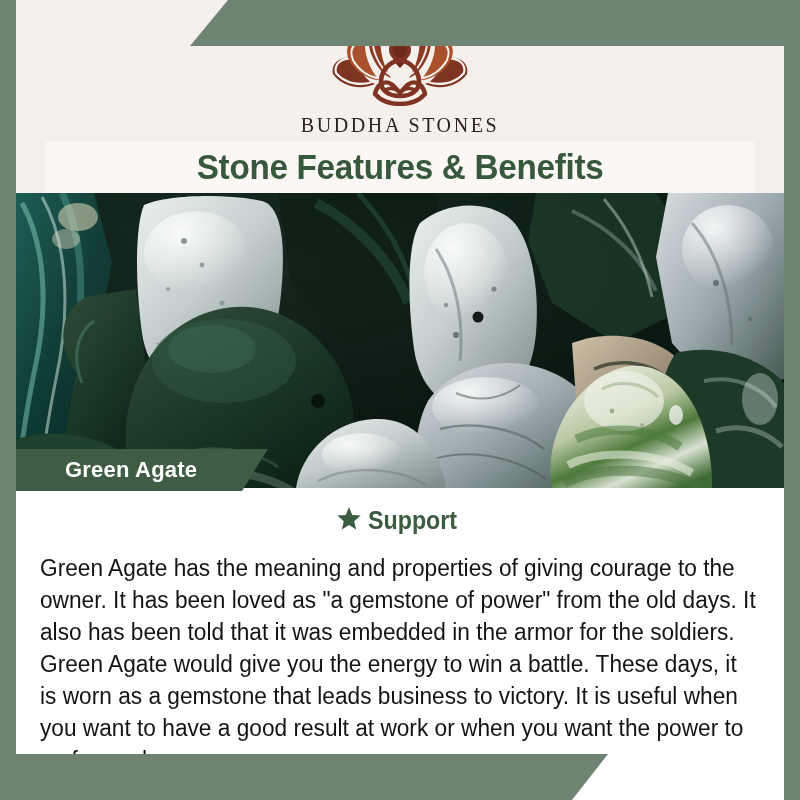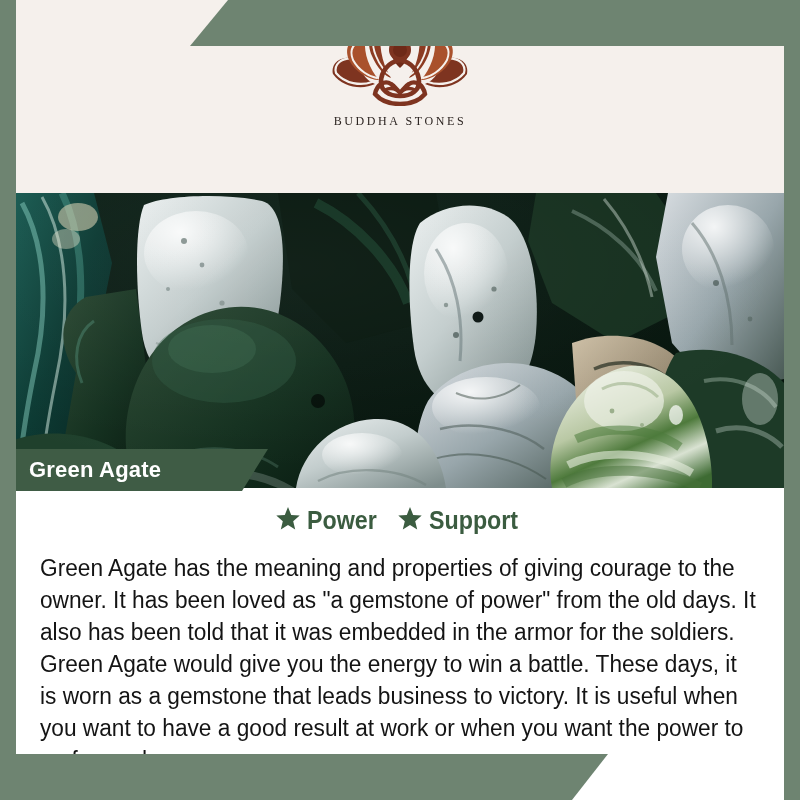--- a/index.html
+++ b/index.html
@@ -78,21 +78,21 @@
     top: 14px; left: 0;
     width: 768px;
     text-align: center;
   }
 
   .logo-mark { display: block; margin: 0 auto; }
 
   .logo-word {
     margin-top: 4px;
     font-family: "Liberation Serif", serif;
-    font-size: 12px;
+    font-size: 20px;
     letter-spacing: 2.6px;
     color: #2b2320;
     text-align: center;
   }
 
   .title-band {
     position: absolute;
     top: 141px; left: 30px;
     width: 708px;
     height: 52px;
@@ -129,21 +129,21 @@
     height: 42px;
     width: 252px;
     background: #3f5c45;
     -webkit-clip-path: polygon(0 0, 252px 0, 226px 42px, 0 42px);
     clip-path: polygon(0 0, 252px 0, 226px 42px, 0 42px);
     display: flex;
     align-items: center;
     z-index: 4;
   }
   .name-banner-text {
-    padding-left: 13px;
+    padding-left: 49px;
     color: #ffffff;
     font-size: 22px;
     font-weight: bold;
     letter-spacing: 0.2px;
   }
 
   
   .benefits {
     position: absolute;
     top: 506px; left: 16px;
@@ -225,20 +225,23 @@
               <path d="M75 46 C63 48 56 58 56 68 C56 76 63 82 75 82 C87 82 94 76 94 68 C94 58 87 48 75 46 Z" fill="none" stroke="#7e3420" stroke-width="4.6"></path>
 
               <path d="M50 80 C52 70 60 66 66 70 C71 73 73 78 75 78 C77 78 79 73 84 70 C90 66 98 70 100 80 C94 87 84 90 75 90 C66 90 56 87 50 80 Z" fill="none" stroke="#7e3420" stroke-width="4.4"></path>
               <path d="M60 76 C66 73 72 75 75 79 C78 75 84 73 90 76" stroke="#7e3420" stroke-width="3.4" fill="none"></path>
             </g>
           </svg>
         </span>
         <div class="logo-word">BUDDHA STONES</div>
       </div>
 
+      <div class="title-band">
+        <span class="title-text">Stone Features &amp; Benefits</span>
+      </div>
     </div>
 
     <div class="photo">
       <svg width="768" height="295" viewBox="0 0 768 295" xmlns="http://www.w3.org/2000/svg">
         <defs>
           <linearGradient id="gDark" x1="0" y1="0" x2="1" y2="1">
             <stop offset="0" stop-color="#0e2219"></stop>
               <stop offset="1" stop-color="#041009"></stop>
           </linearGradient>
           <linearGradient id="gTeal" x1="0" y1="0" x2="1" y2="1">
@@ -372,28 +375,20 @@
         <rect width="768" height="295" fill="url(#gGloss)" opacity="0.05"></rect>
       </svg>
     </div>
 
     <div class="name-banner">
       <span class="name-banner-text">Green Agate</span>
     </div>
 
     <div class="benefits">
 
-      <div class="benefit">
-        <span class="benefit-star">
-          <svg width="24" height="23" viewBox="0 0 24 23" xmlns="http://www.w3.org/2000/svg">
-            <polygon points="12,0 15.2,7.9 23.7,8.6 17.2,14.2 19.2,22.5 12,18 4.8,22.5 6.8,14.2 0.3,8.6 8.8,7.9" fill="#3b5c40"></polygon>
-          </svg>
-        </span>
-        <span class="benefit-label">Power</span>
-      </div>
 
 
 
       <div class="benefit">
         <span class="benefit-star">
           <svg width="24" height="23" viewBox="0 0 24 23" xmlns="http://www.w3.org/2000/svg">
             <polygon points="12,0 15.2,7.9 23.7,8.6 17.2,14.2 19.2,22.5 12,18 4.8,22.5 6.8,14.2 0.3,8.6 8.8,7.9" fill="#3b5c40"></polygon>
           </svg>
         </span>
         <span class="benefit-label">Support</span>

